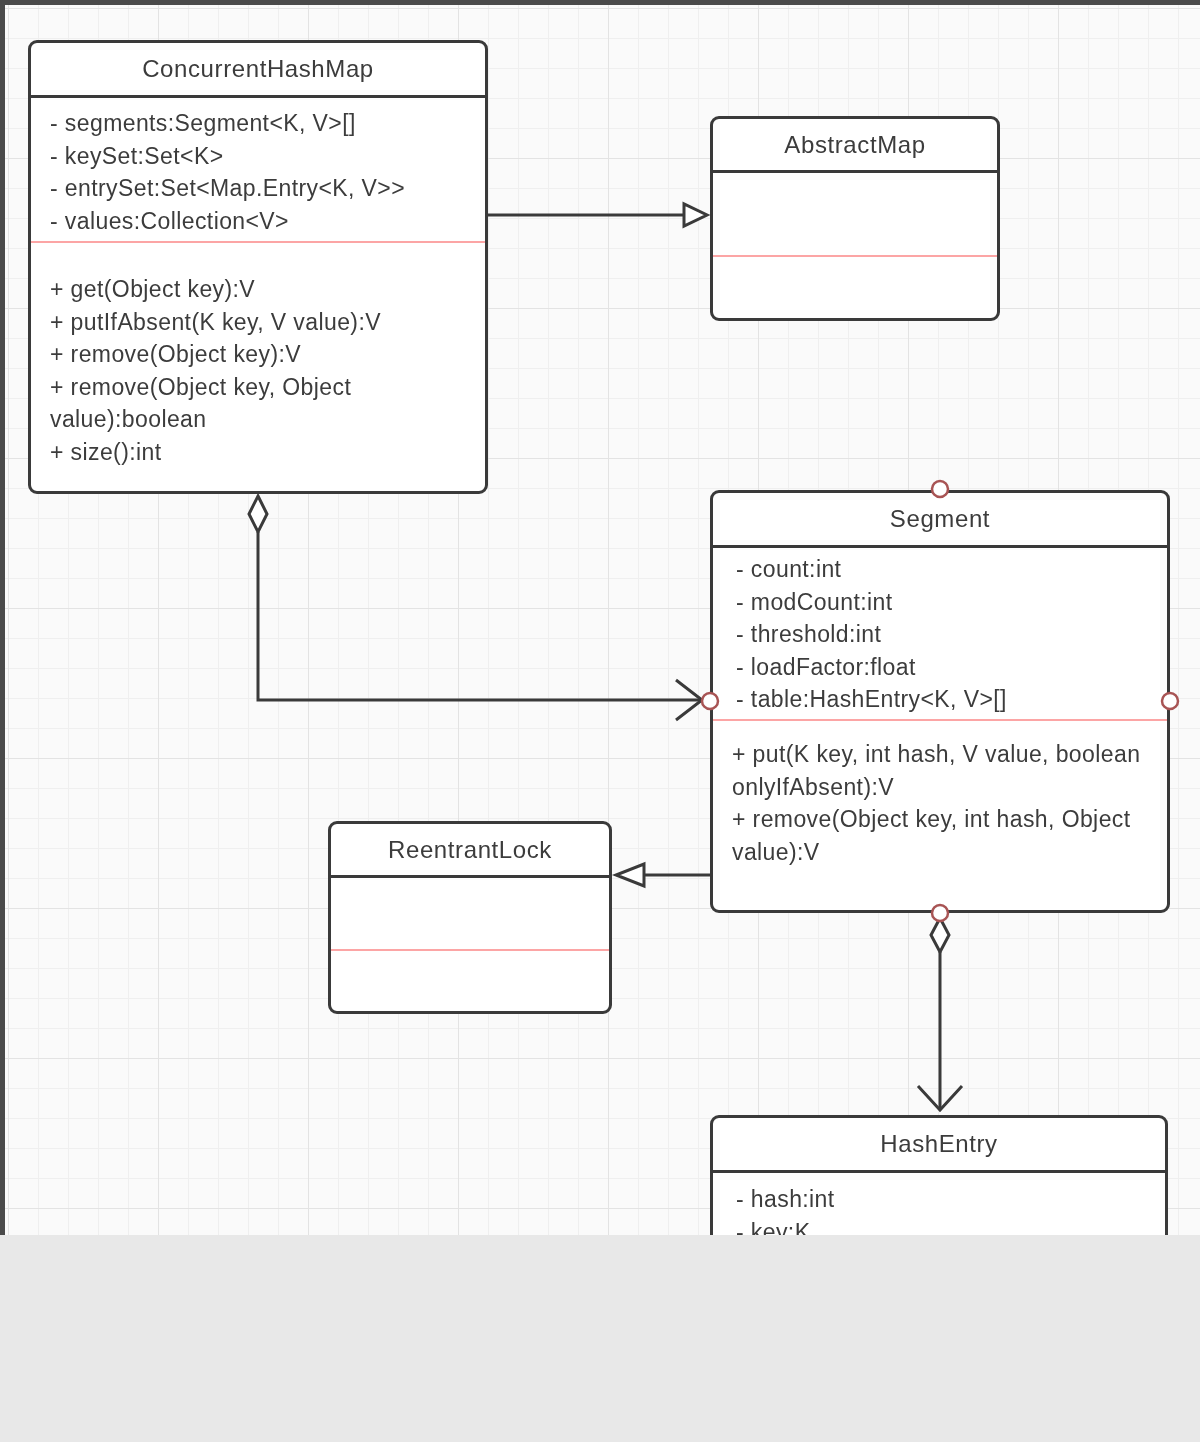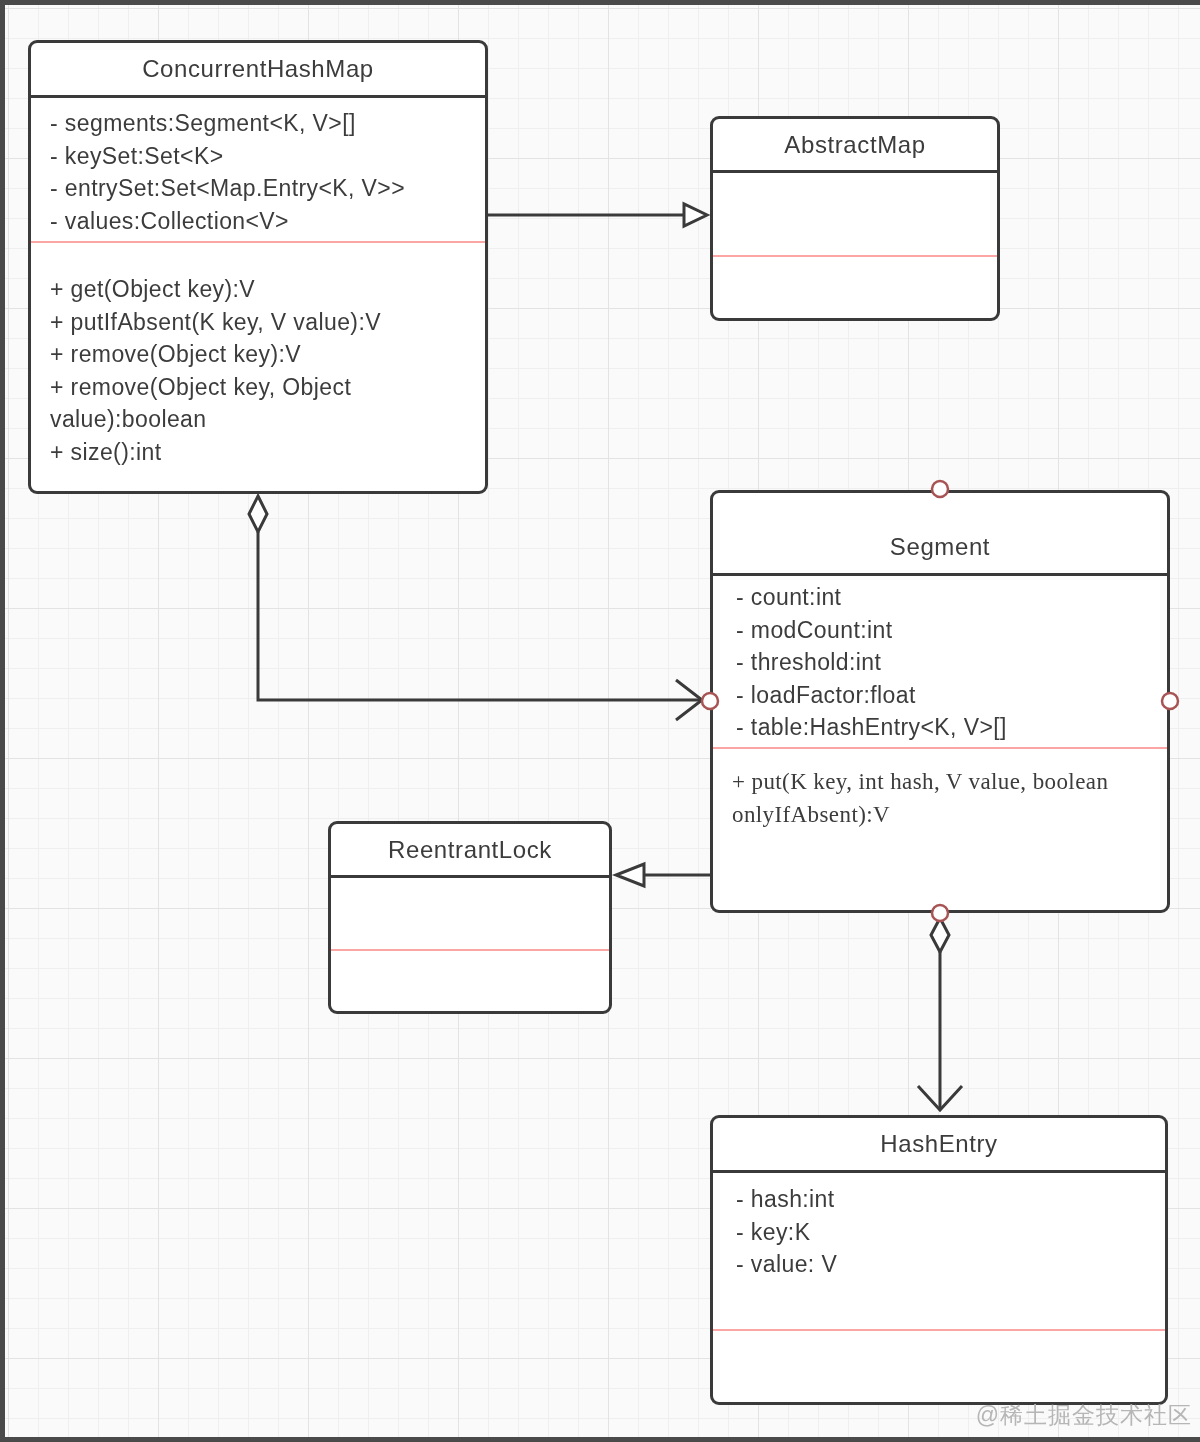--- a/index.html
+++ b/index.html
@@ -1,18 +1,18 @@
 <!DOCTYPE html>
 <html><head>
 <meta charset="utf-8">
 <style>
   html,body{margin:0;padding:0;}
   body{font-family:"Liberation Sans", sans-serif; background:#e8e8e8;}
   .canvas{
-    position:relative; width:1200px; height:1442px; overflow:hidden;
+    position:relative; width:1200px; height:1235px; overflow:hidden;
     background-color:#fafafa;
     background-image:
       linear-gradient(#e3e3e3 1px, transparent 1px),
       linear-gradient(90deg, #e3e3e3 1px, transparent 1px),
       linear-gradient(#efefef 1px, transparent 1px),
       linear-gradient(90deg, #efefef 1px, transparent 1px);
     background-size:150px 150px, 150px 150px, 30px 30px, 30px 30px;
     background-position:8px 8px;
   }
   .edge{position:absolute; background:#4a4a4a; z-index:6;}
@@ -71,30 +71,31 @@
     </div>
   </div>
 
   <div class="uml-class" style="left:710px; top:116px; width:290px; height:205px;">
     <div class="uml-title" style="height:54px;">AbstractMap</div>
     <div class="uml-compartment" style="height:84px;"></div>
     <div class="uml-compartment last"></div>
   </div>
 
   <div class="uml-class" style="left:710px; top:490px; width:460px; height:423px;">
-    <div class="uml-title" style="height:55px;margin-top:28px;">Segment</div>
+    <div class="uml-title" style="height:55px;">Segment</div>
     <div class="uml-compartment" style="height:173px; padding-top:5px; padding-left:23px;">
       <div class="uml-line">- count:int</div>
       <div class="uml-line">- modCount:int</div>
       <div class="uml-line">- threshold:int</div>
       <div class="uml-line">- loadFactor:float</div>
       <div class="uml-line">- table:HashEntry&lt;K, V&gt;[]</div>
     </div>
-    <div class="uml-compartment last" style="padding-top:17px; font-family:Liberation Serif, serif;">
+    <div class="uml-compartment last" style="padding-top:17px; ">
       <div class="uml-line">+ put(K key, int hash, V value, boolean onlyIfAbsent):V</div>
+      <div class="uml-line">+ remove(Object key, int hash, Object value):V</div>
     </div>
   </div>
 
   <div class="uml-class" style="left:328px; top:821px; width:284px; height:193px;">
     <div class="uml-title" style="height:54px;">ReentrantLock</div>
     <div class="uml-compartment" style="height:73px;"></div>
     <div class="uml-compartment last"></div>
   </div>
 
   <div class="uml-class" style="left:710px; top:1115px; width:458px; height:290px;">

